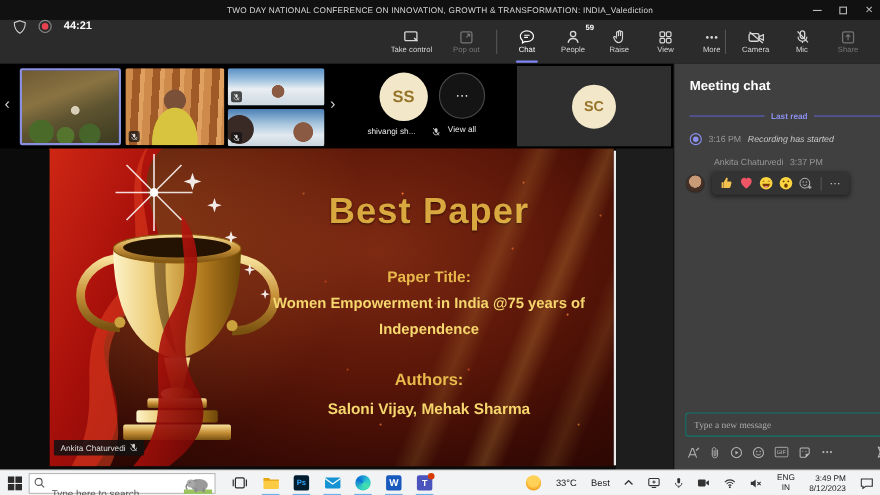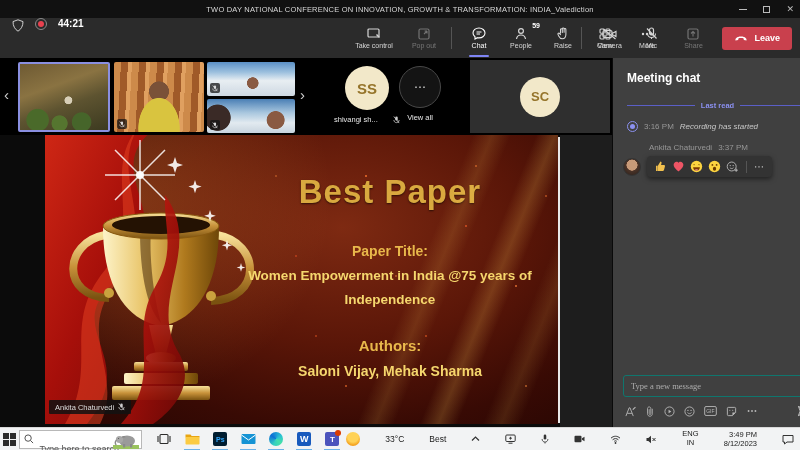--- a/index.html
+++ b/index.html
@@ -121,21 +121,21 @@
   .search-box .sb-text { color:#555; font-size:9px;margin-top:20px; }
   .sb-deco { position:absolute; right:2px; top:1px; }
   .task-icons { display:flex; align-items:center; margin-left:8px; }
   .ticon { width:28px; height:23px; display:flex; align-items:center; justify-content:center; position:relative; cursor:pointer; }
   .ticon.running::after { content:""; position:absolute; bottom:0; left:6px; right:6px; height:2px; background:#6cb2e8; }
   .ps-sq { width:14px; height:14px; background:#001d30; color:#31a8ff; font-size:7px; font-weight:bold; display:flex; align-items:center; justify-content:center; border-radius:2px; }
   .word-sq { width:14px; height:14px; background:#185abd; color:#fff; font-size:9px; font-weight:bold; display:flex; align-items:center; justify-content:center; border-radius:2px; }
   .edge-c { width:14px; height:14px; border-radius:50%; background: conic-gradient(from 200deg, #35d0c0, #0b6fd7 30%, #2bc3d2 60%, #45e0a8 80%, #35d0c0); }
   .teams-sq { width:14px; height:14px; background:#4b53bc; color:#fff; font-size:8px; font-weight:bold; display:flex; align-items:center; justify-content:center; border-radius:2px; position:relative; }
   .teams-sq i { position:absolute; top:-2px; right:-2px; width:6px; height:6px; background:#d83b01; border-radius:50%; }
-  .tray { margin-left:auto; display:flex; align-items:center; gap:25px; padding-right:6px; height:100%;justify-content:center; }
+  .tray { margin-left:auto; display:flex; align-items:center; gap:13px; padding-right:6px; height:100%;justify-content:center; }
   .tray .t-txt { color:#1a1a1a; font-size:8.5px; }
   .tray .t-icn { color:#333; display:flex; align-items:center; cursor:pointer; }
   .weather { width:14px; height:14px; border-radius:50%; background: radial-gradient(circle at 50% 35%, #ffd257 0 45%, #f5a623 70%, #e88a10 100%); position:relative; cursor:pointer; }
   .lang { text-align:center; line-height:1.15; color:#1a1a1a; font-size:7.5px; cursor:pointer; }
   .clock { text-align:right; line-height:1.2; color:#1a1a1a; font-size:7.5px; cursor:pointer; }
 </style>
 </head>
 <body>
 
 <div class="screen">
@@ -236,26 +236,20 @@
           </svg>
         <span class="lbl">Mic</span>
       </div>
       <div class="tbtn disabled">
         <svg width="12" height="12" viewBox="0 0 12 12">
             <rect x="1" y="1" width="10" height="10" rx="1.5" fill="none" stroke="#d6d6d6" stroke-width="1.2"></rect>
             <path d="M6 8.5V3.8M4 5.5L6 3.5l2 2" fill="none" stroke="#d6d6d6" stroke-width="1.1"></path>
           </svg>
         <span class="lbl">Share</span>
       </div>
-      <button class="leave-btn">
-        <svg width="14" height="7" viewBox="0 0 14 7">
-            <path d="M1.5 5.5C1 4 2.5 1.5 7 1.5s6 2.5 5.5 4l-2.6-.4-.5-1.8c-1.5-.5-3.3-.5-4.8 0l-.5 1.8z" fill="#fff"></path>
-          </svg>
-        <span>Leave</span>
-      </button>
     </div>
   </div>
 
   <div class="filmstrip">
     <span class="chev" style="left:4px">‹</span>
     <div class="tile tile-1"></div>
     <div class="tile tile-2">
       <span class="micoff">
         <svg width="6" height="7" viewBox="0 0 8 9">
             <rect x="2.6" y="0.5" width="2.8" height="4.5" rx="1.4" fill="#ddd"></rect>

